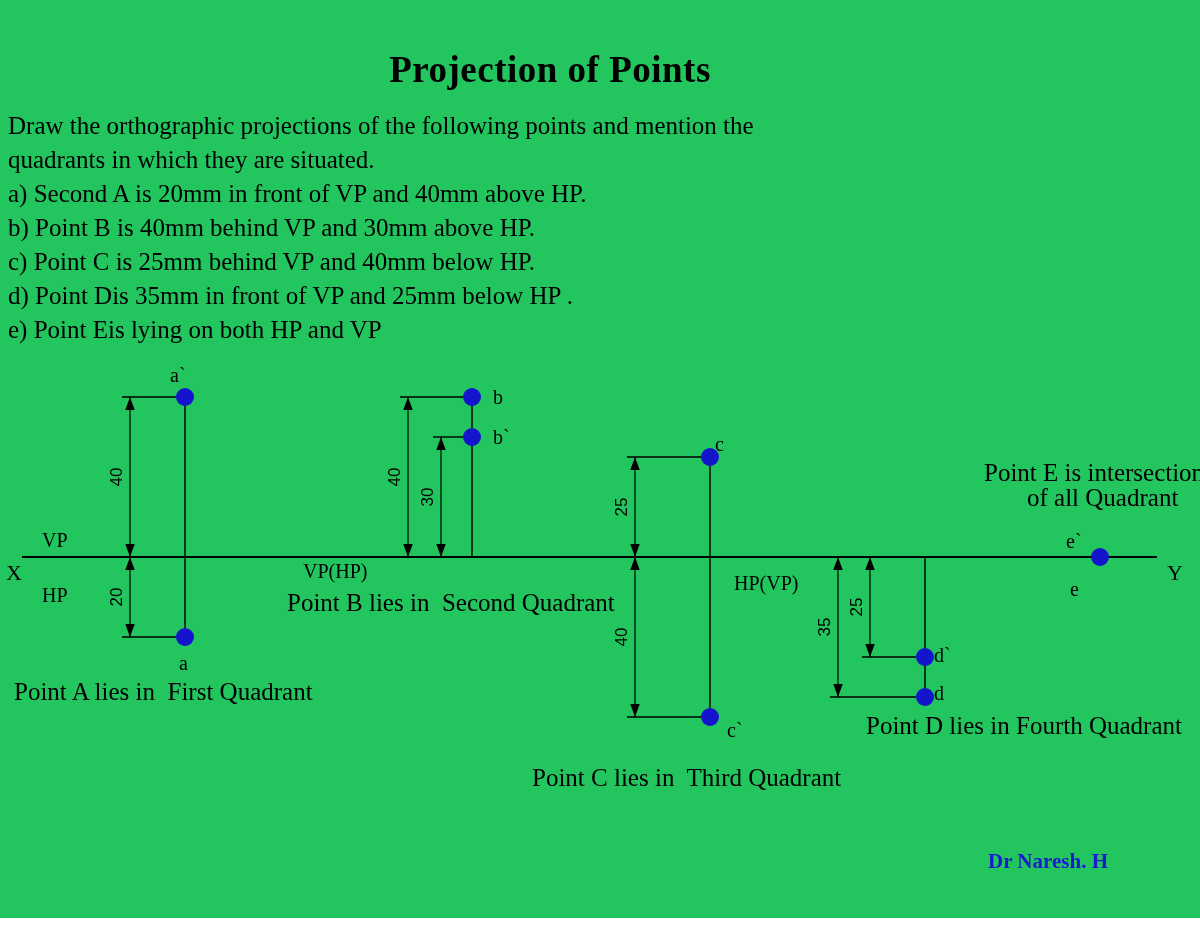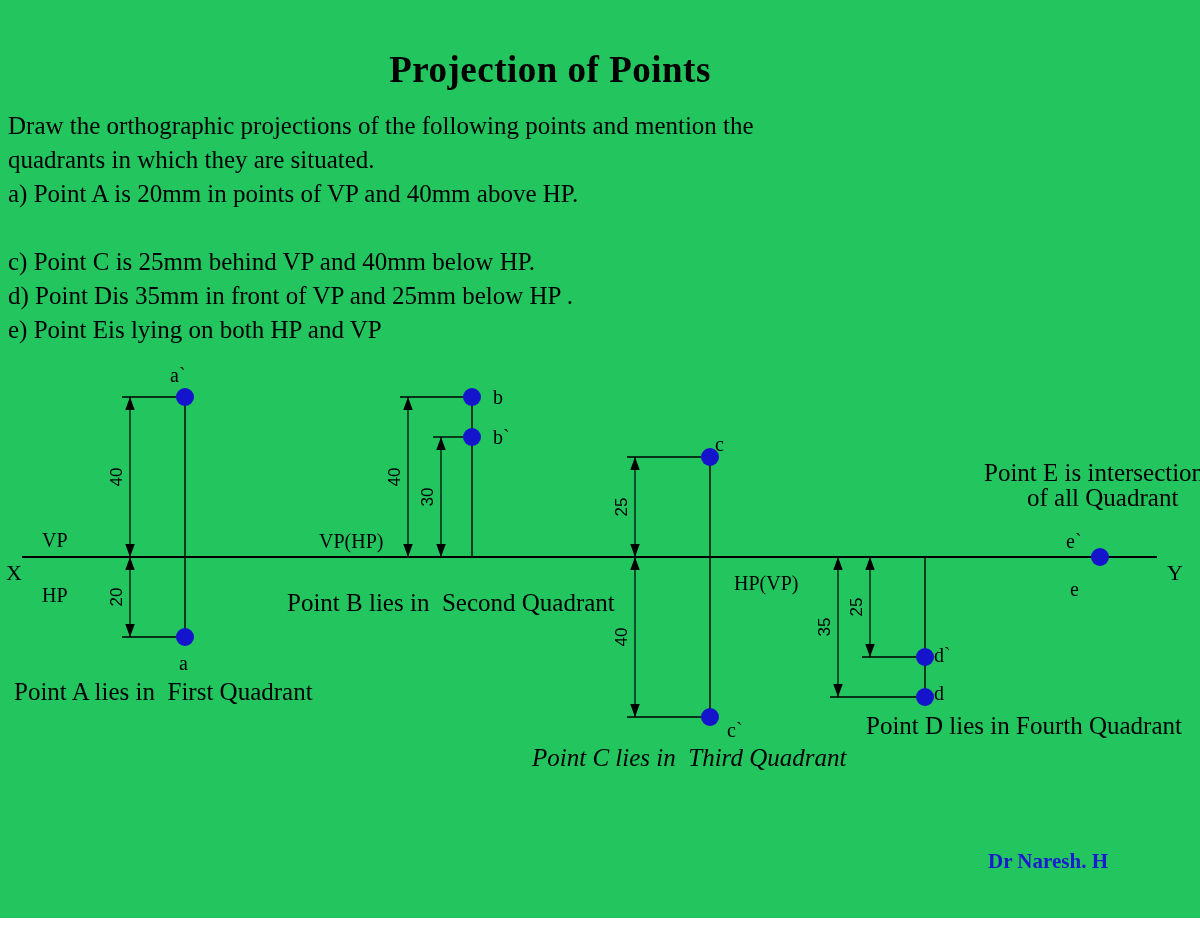--- a/index.html
+++ b/index.html
@@ -97,49 +97,50 @@
     <line class="dimline" x1="870" y1="557" x2="870" y2="657" marker-start="url(#arrow)" marker-end="url(#arrow)"></line>
     <circle class="pt" cx="925" cy="657" r="9"></circle>
     <circle class="pt" cx="925" cy="697" r="9"></circle>
 
     <circle class="pt" cx="1100" cy="557" r="9"></circle>
   </svg>
 
   <h1 class="title">Projection of Points</h1>
   <div class="bline" style="top:112px;">Draw the orthographic projections of the following points and mention the</div>
   <div class="bline" style="top:146px;">quadrants in which they are situated.</div>
-  <div class="bline" style="top:180px;">a) Point A is 20mm in points of VP and 40mm above HP.</div>
+  <div class="bline" style="top:180px;">a) Second A is 20mm in front of VP and 40mm above HP.</div>
+  <div class="bline" style="top:214px;">b) Point B is 40mm behind VP and 30mm above HP.</div>
   <div class="bline" style="top:248px;">c) Point C is 25mm behind VP and 40mm below HP.</div>
   <div class="bline" style="top:282px;">d) Point Dis 35mm in front of VP and 25mm below HP .</div>
   <div class="bline" style="top:316px;">e) Point Eis lying on both HP and VP</div>
 
   <div class="lbl" style="left:6px;top:560px;font-size:22px;">X</div>
   <div class="lbl" style="left:1167px;top:560px;font-size:22px;">Y</div>
   <div class="lbl" style="left:42px;top:529px;">VP</div>
   <div class="lbl" style="left:42px;top:584px;">HP</div>
 
   <div class="lbl" style="left:170px;top:364px;">a`</div>
   <div class="lbl" style="left:179px;top:652px;">a</div>
   <div class="dim" style="left:97px;top:467px;">40</div>
   <div class="dim" style="left:97px;top:587px;">20</div>
   <div class="cap" style="left:14px;top:678px;">Point A lies in  First Quadrant</div>
 
-  <div class="lbl" style="left:303px;top:530px;margin-left:16px;">VP(HP)</div>
+  <div class="lbl" style="left:303px;top:560px;">VP(HP)</div>
   <div class="lbl" style="left:493px;top:386px;">b</div>
   <div class="lbl" style="left:493px;top:426px;">b`</div>
   <div class="dim" style="left:375px;top:467px;">40</div>
   <div class="dim" style="left:408px;top:487px;">30</div>
   <div class="cap" style="left:287px;top:589px;">Point B lies in  Second Quadrant</div>
 
   <div class="lbl" style="left:715px;top:433px;">c</div>
   <div class="lbl" style="left:727px;top:719px;">c`</div>
   <div class="lbl" style="left:734px;top:572px;">HP(VP)</div>
   <div class="dim" style="left:602px;top:497px;">25</div>
   <div class="dim" style="left:602px;top:627px;">40</div>
-  <div class="cap" style="left:532px;top:744px;font-style:italic;">Point C lies in  Third Quadrant</div>
+  <div class="cap" style="left:532px;top:764px;">Point C lies in  Third Quadrant</div>
 
   <div class="lbl" style="left:934px;top:644px;">d`</div>
   <div class="lbl" style="left:934px;top:682px;">d</div>
   <div class="dim" style="left:805px;top:617px;">35</div>
   <div class="dim" style="left:837px;top:597px;">25</div>
   <div class="cap" style="left:866px;top:712px;">Point D lies in Fourth Quadrant</div>
 
   <div class="lbl" style="left:1066px;top:530px;">e`</div>
   <div class="lbl" style="left:1070px;top:578px;">e</div>
   <div class="cap" style="left:984px;top:459px;">Point E is intersection</div>

